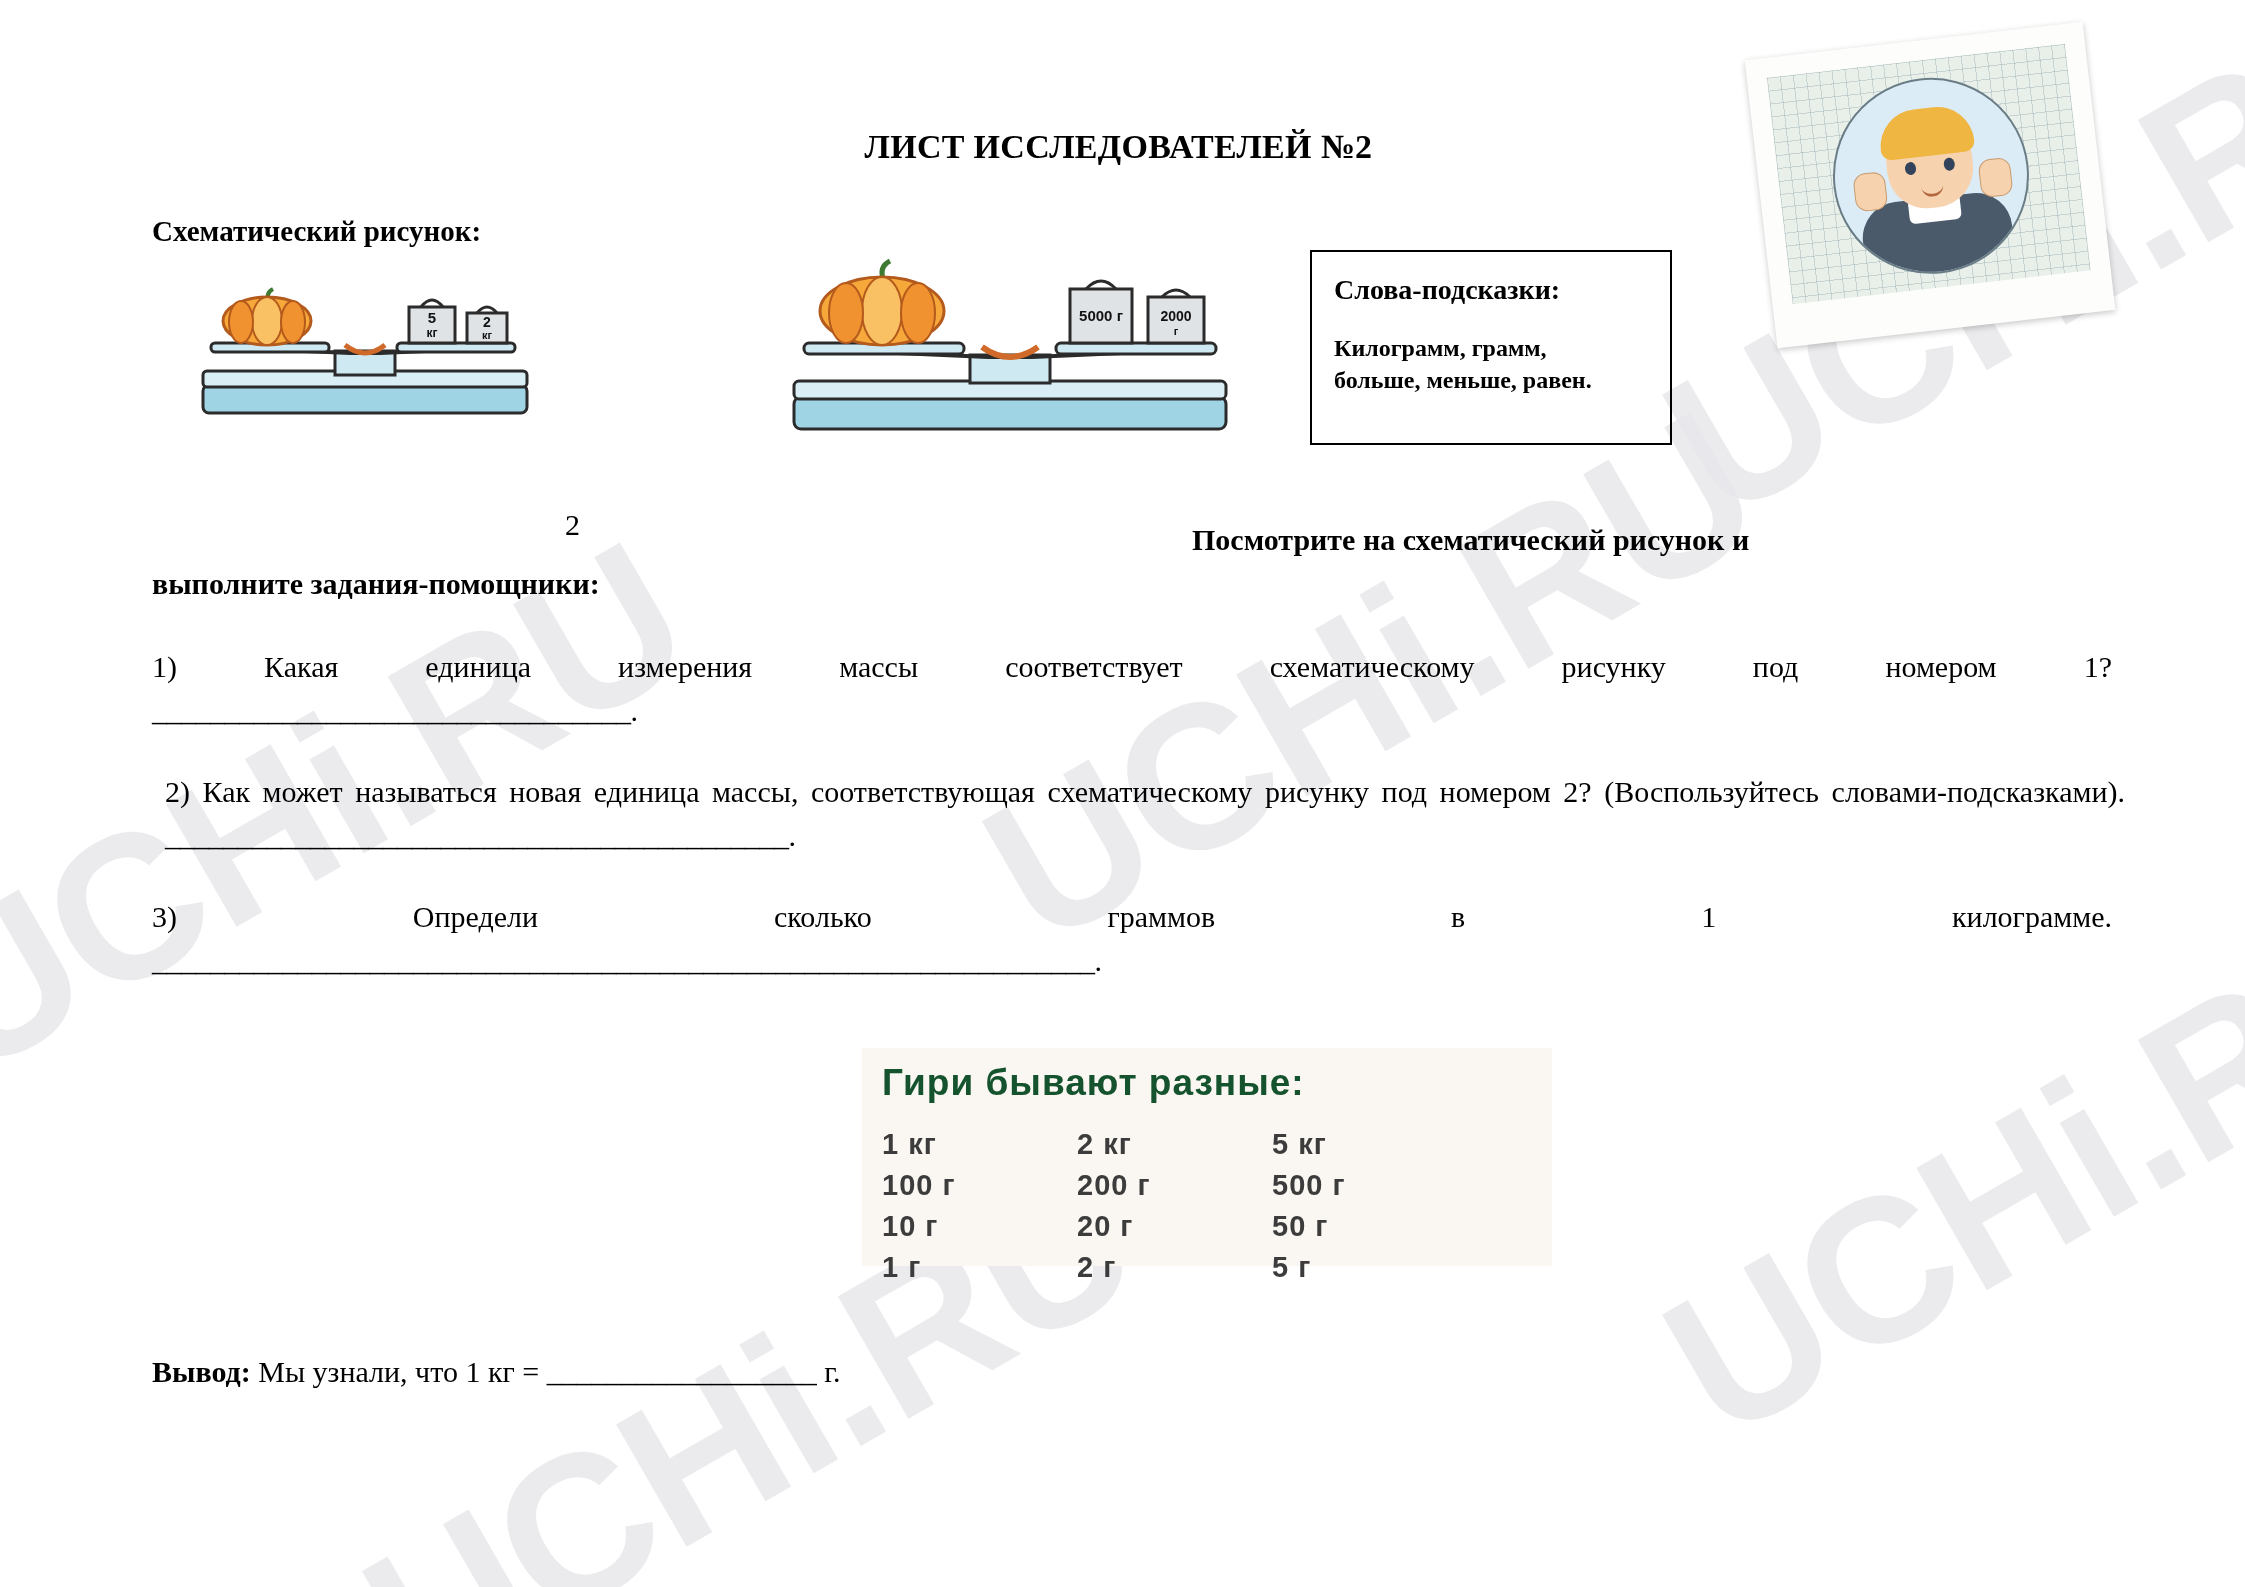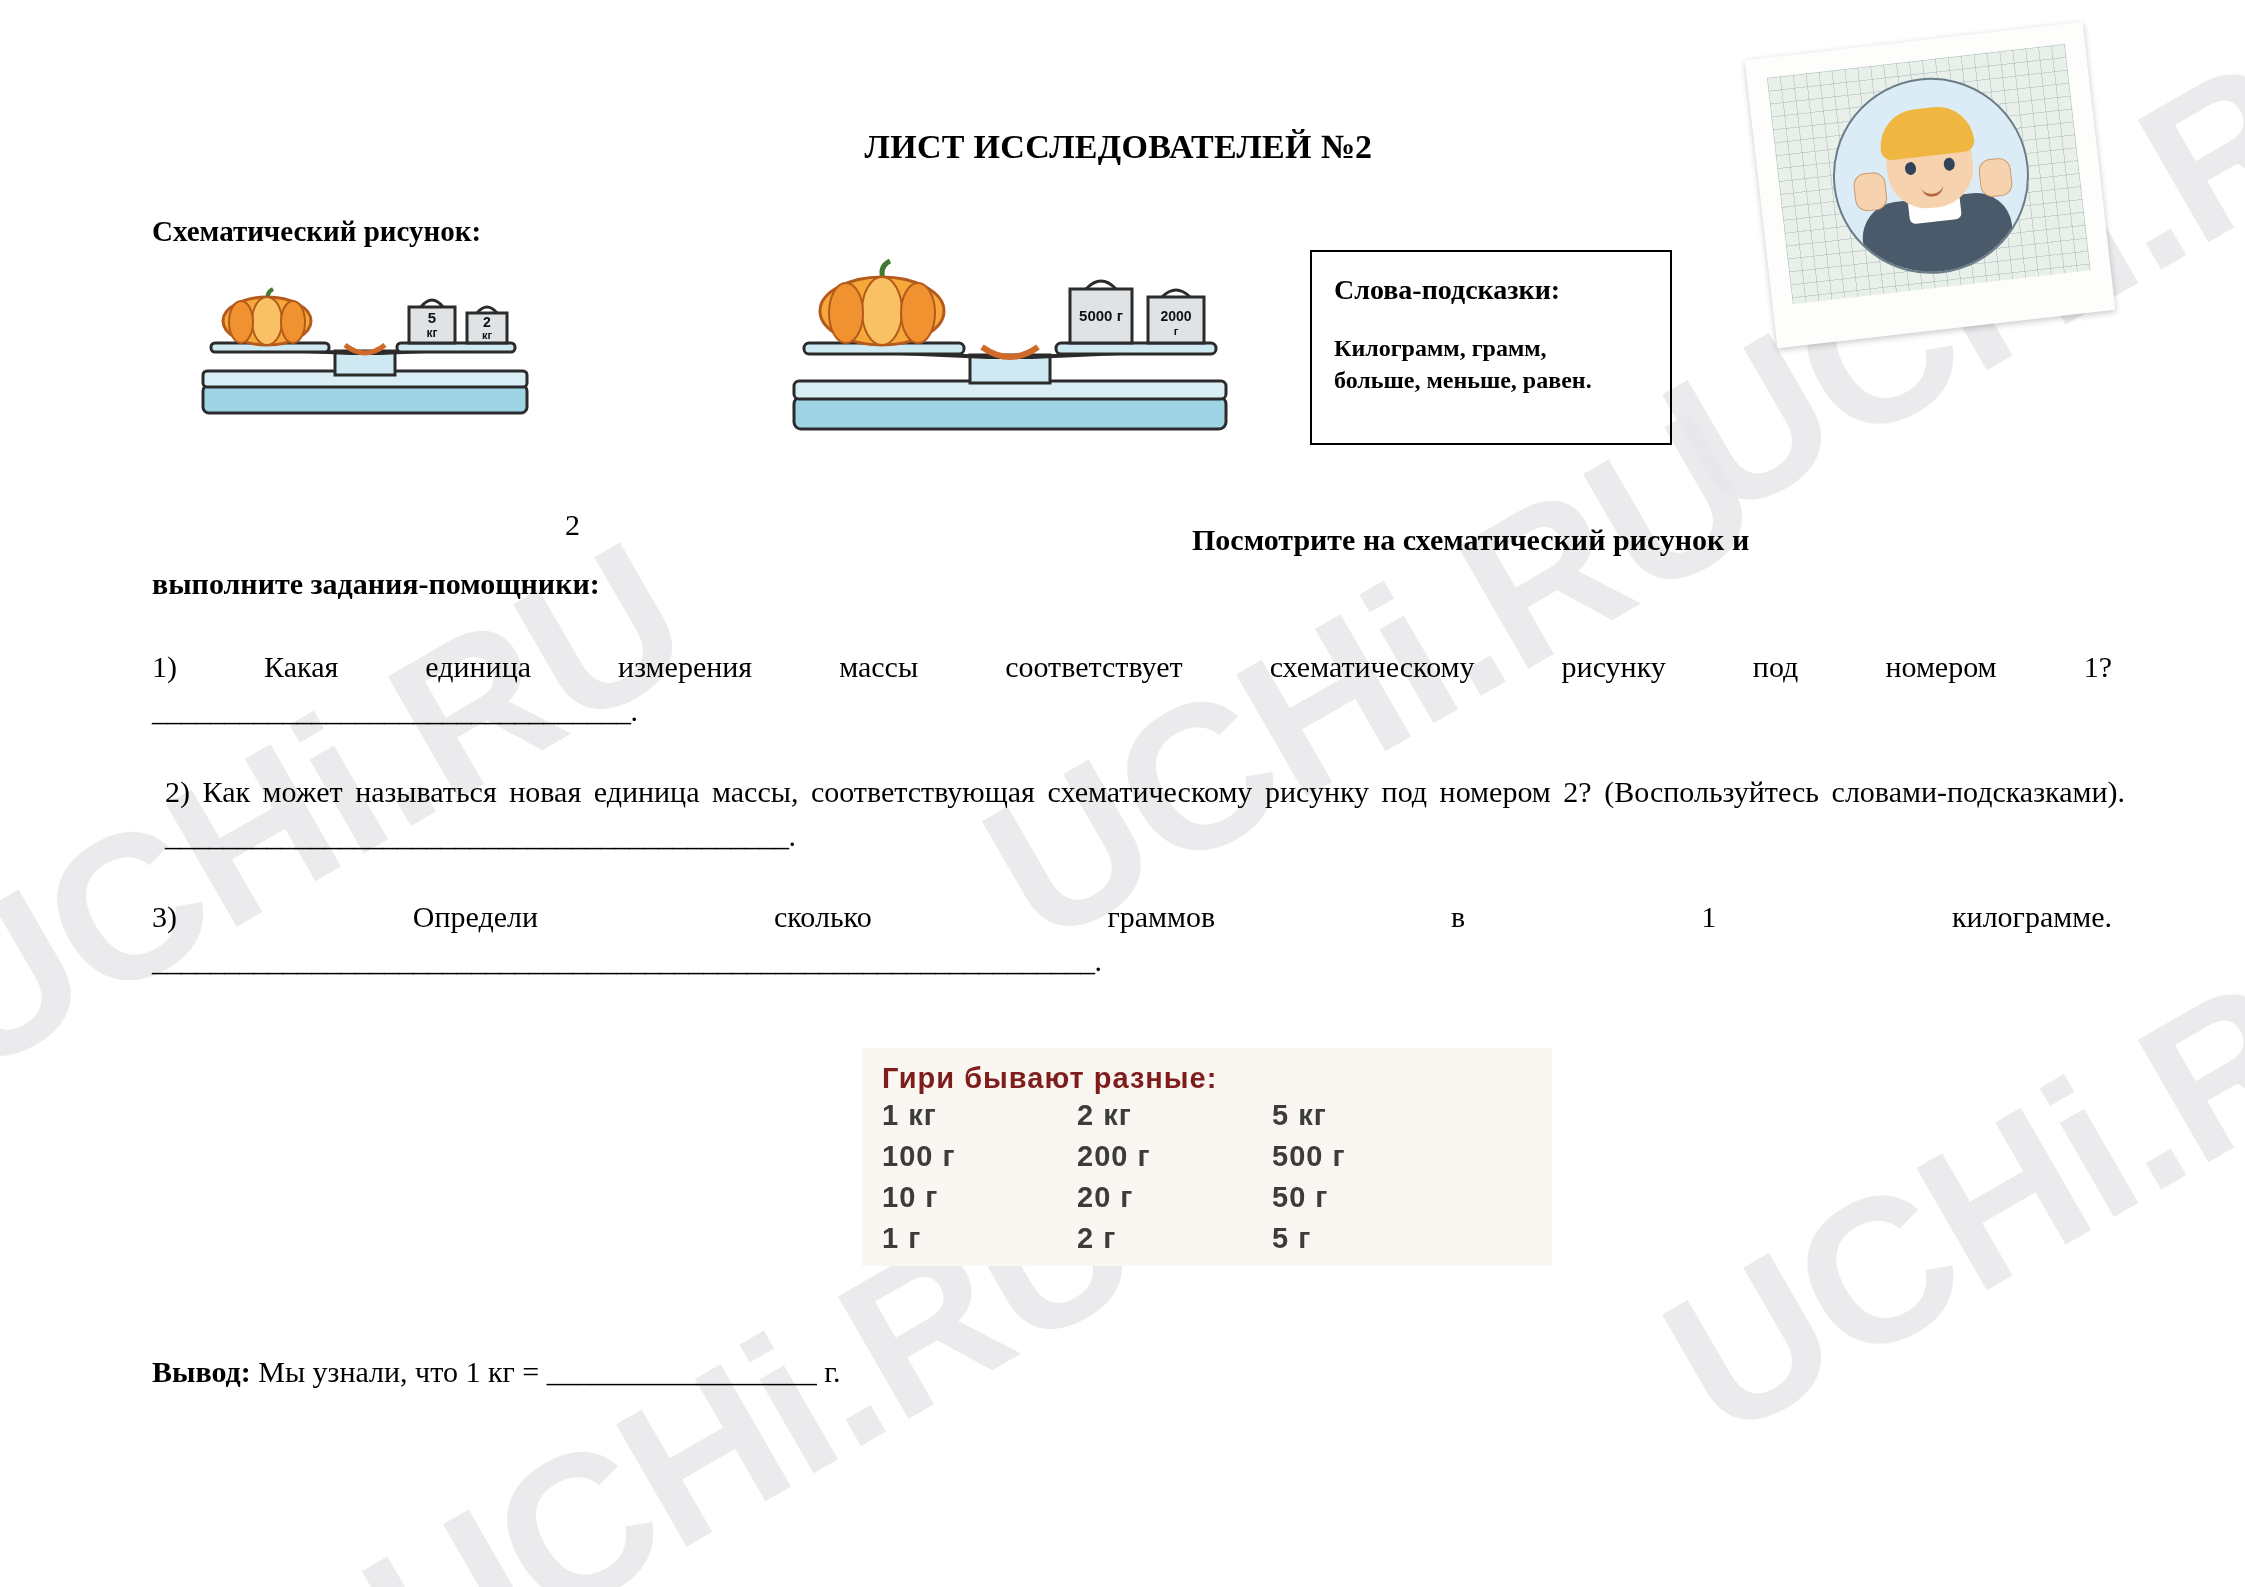--- a/index.html
+++ b/index.html
@@ -240,24 +240,24 @@
     left: 862px;
     top: 1048px;
     width: 690px;
     height: 218px;
     background: #faf7f2;
     padding: 10px 0 0 10px;
     box-sizing: border-box;
   }
   .weights-title {
     font-family: "Liberation Sans", sans-serif;
-    font-size: 29px;
-    color: #7f1d1d;
+    font-size: 37px;
+    color: #14532d;
     letter-spacing: 1px;
-    margin: 4px 0 4px 10px;
+    margin: 4px 0 24px 10px;
     font-weight: bold;
   }
   .weights-grid {
     display: grid;
     grid-template-columns: 195px 195px 195px;
     row-gap: 8px;
     margin-left: 10px;
     font-family: "Liberation Sans", sans-serif;
     font-size: 29px;
     color: #3c3c3c;

